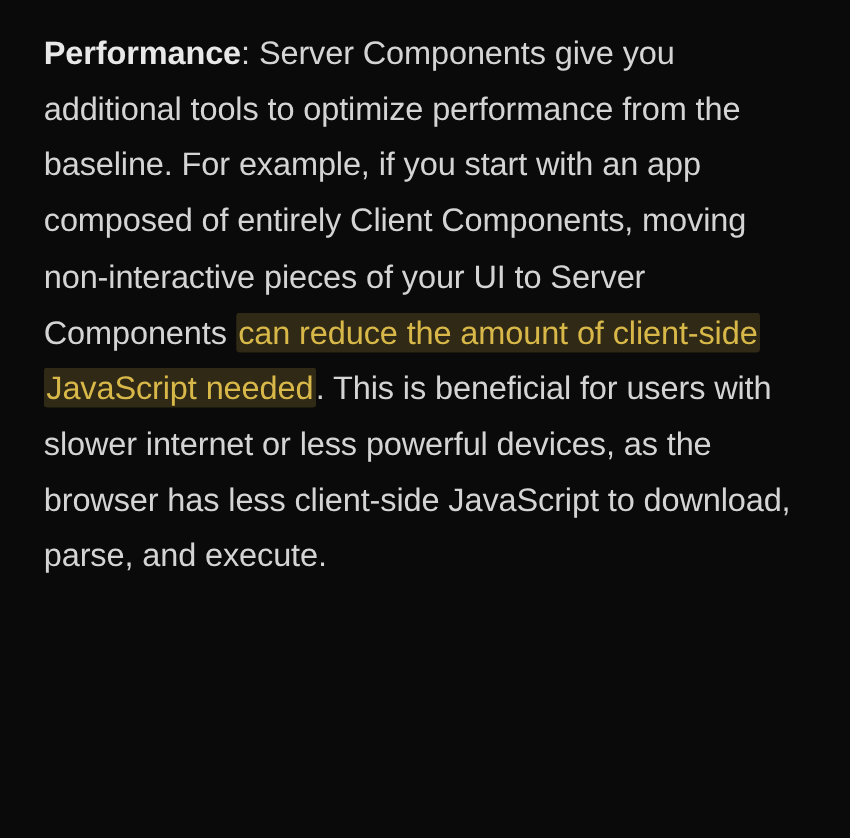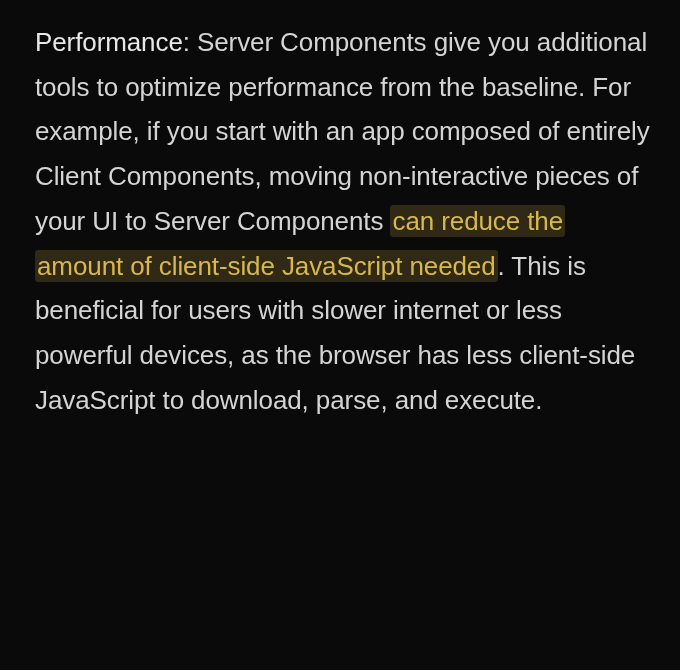--- a/index.html
+++ b/index.html
@@ -15,21 +15,21 @@
       font-family: -apple-system, BlinkMacSystemFont, "Segoe UI", Helvetica, Arial, sans-serif;
       overflow: hidden;
     }
     .paragraph {
       color: #d4d4d4;
       font-size: 26px;
       line-height: 1.72;
       letter-spacing: -0.1px;
     }
     .bold-label {
-      font-weight: 400;
+      font-weight: 700;
       color: #e8e8e8;
     }
     .highlighted {
       color: #d9b84a;
       background-color: rgba(217, 184, 74, 0.18);
       border-radius: 3px;
       padding: 1px 2px;
       box-decoration-break: clone;
       -webkit-box-decoration-break: clone;
     }

